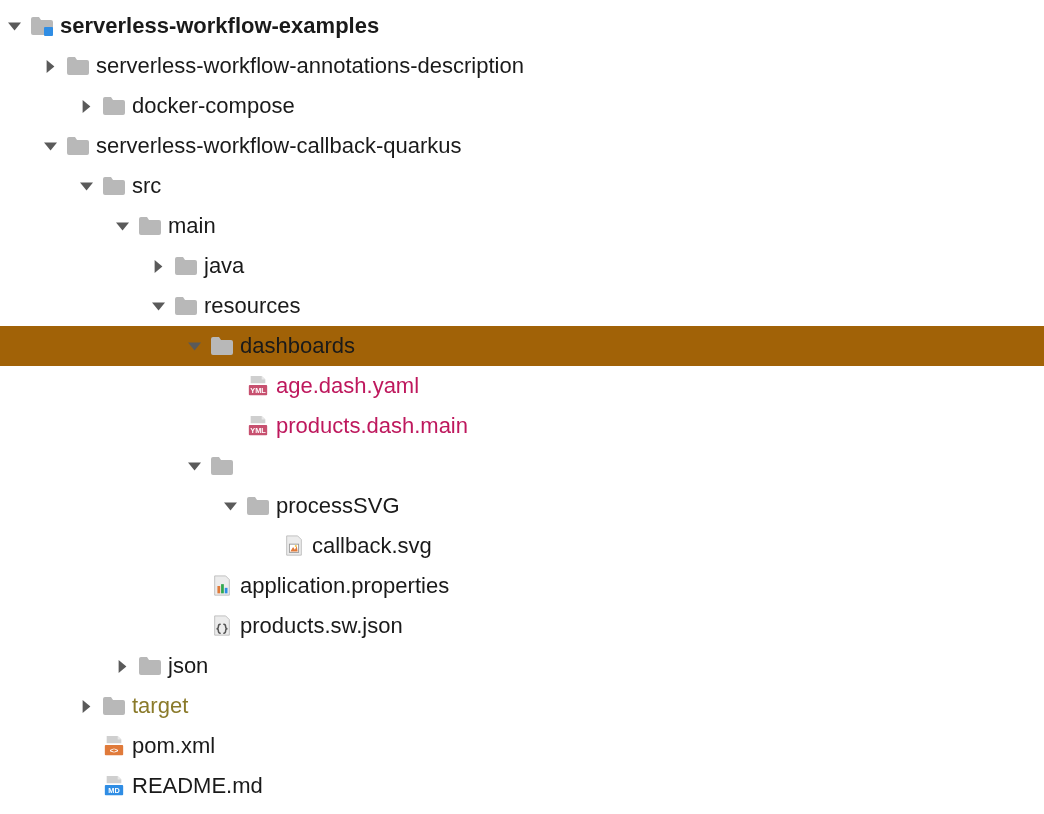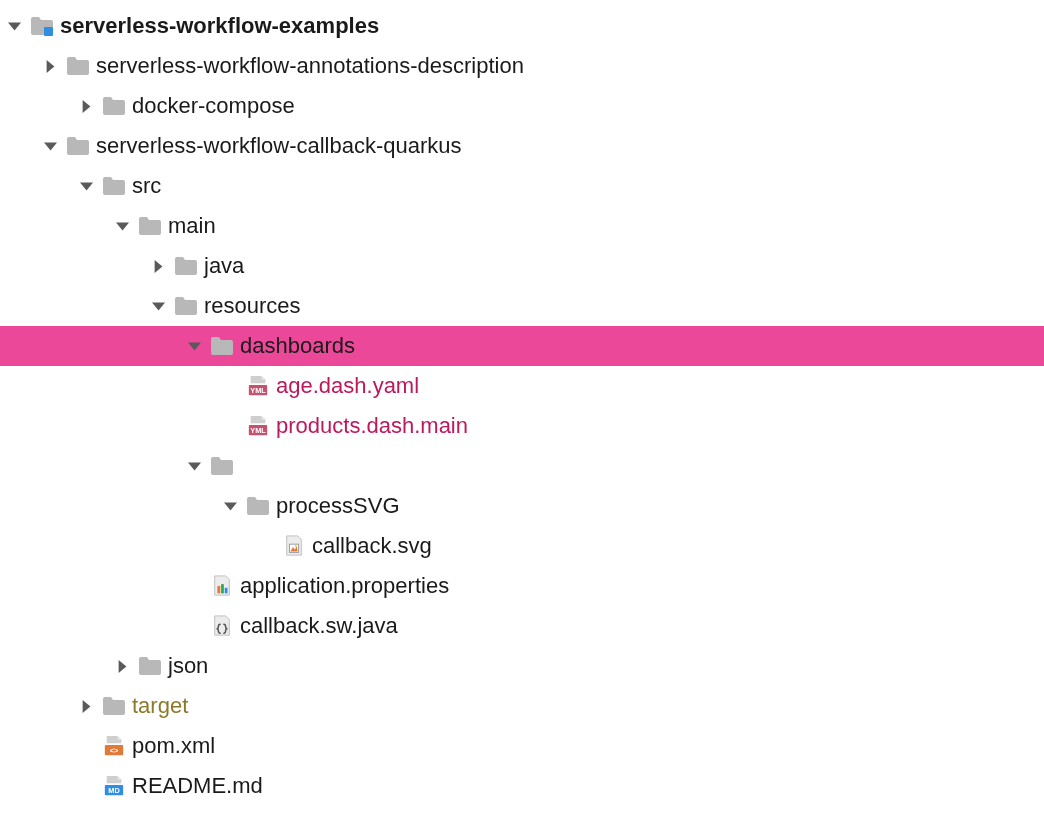--- a/index.html
+++ b/index.html
@@ -17,21 +17,21 @@
     padding-top:6px;
   }
   .row{
     display:flex;
     align-items:center;
     height:40px;
     line-height:40px;
     white-space:nowrap;
   }
   .row.selected{
-    background:#ec4899;
+    background:#a16207;
   }
   .indent{
     display:inline-block;
     width:36px;
     flex:0 0 auto;
   }
   .arrow{
     width:28px;
     flex:0 0 auto;
     display:flex;
@@ -402,21 +402,21 @@
     <span class="arrow blank">
         <svg>
           <use href="#sym-chevron-right"></use>
         </svg>
       </span>
     <span class="icon">
         <svg width="22" height="22">
           <use href="#sym-json"></use>
         </svg>
       </span>
-    <span class="label">callback.sw.java</span>
+    <span class="label">products.sw.json</span>
   </div>
 
   <div class="row">
     <span class="indent"></span>
       <span class="indent"></span>
       <span class="indent"></span>
     <span class="arrow">
         <svg>
           <use href="#sym-chevron-right"></use>
         </svg>

